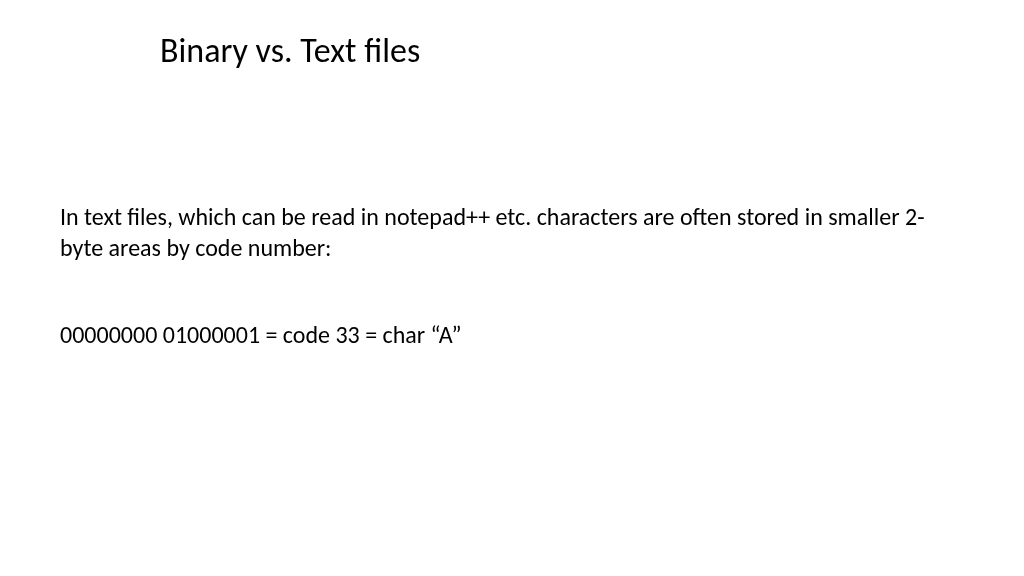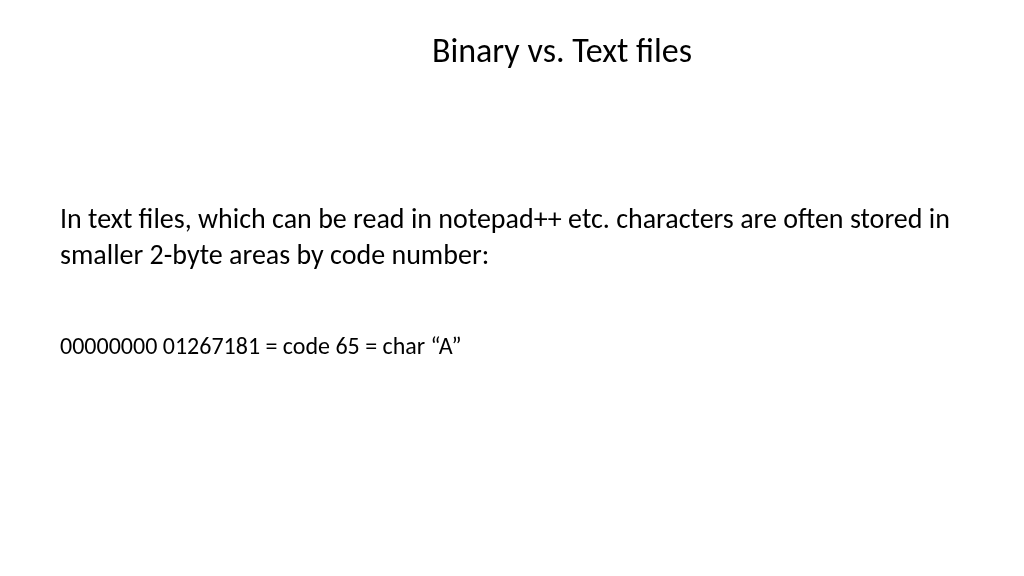--- a/index.html
+++ b/index.html
@@ -16,38 +16,38 @@
       position: relative;
     }
     .slide {
       width: 100%;
       height: 100%;
       padding: 30px 60px;
     }
     .title {
       font-size: 34px;
       font-weight: 400;
-      text-align: center;
+      text-align: left;
       margin-top: 0;
       margin-bottom: 130px;
       margin-left: 100px;
     }
     .body-text {
-      font-size: 28px;
+      font-size: 24px;
       font-weight: 400;
       line-height: 1.3;
       margin-bottom: 55px;
     }
     .code-line {
       font-size: 24px;
       font-weight: 400;
       line-height: 1.4;
       margin-bottom: 4px;
     }
   </style>
 </head>
 <body>
 
 <div class="slide">
   <h1 class="title">Binary vs. Text files</h1>
   <p class="body-text">In text files, which can be read in notepad++ etc. characters are often stored in smaller 2-byte areas by code number:</p>
-  <p class="code-line">00000000 01267181 =  code 65  = char  “A”</p>
+  <p class="code-line">00000000 01000001 =  code 33  = char  “A”</p>
 </div>
 
 </body></html>

